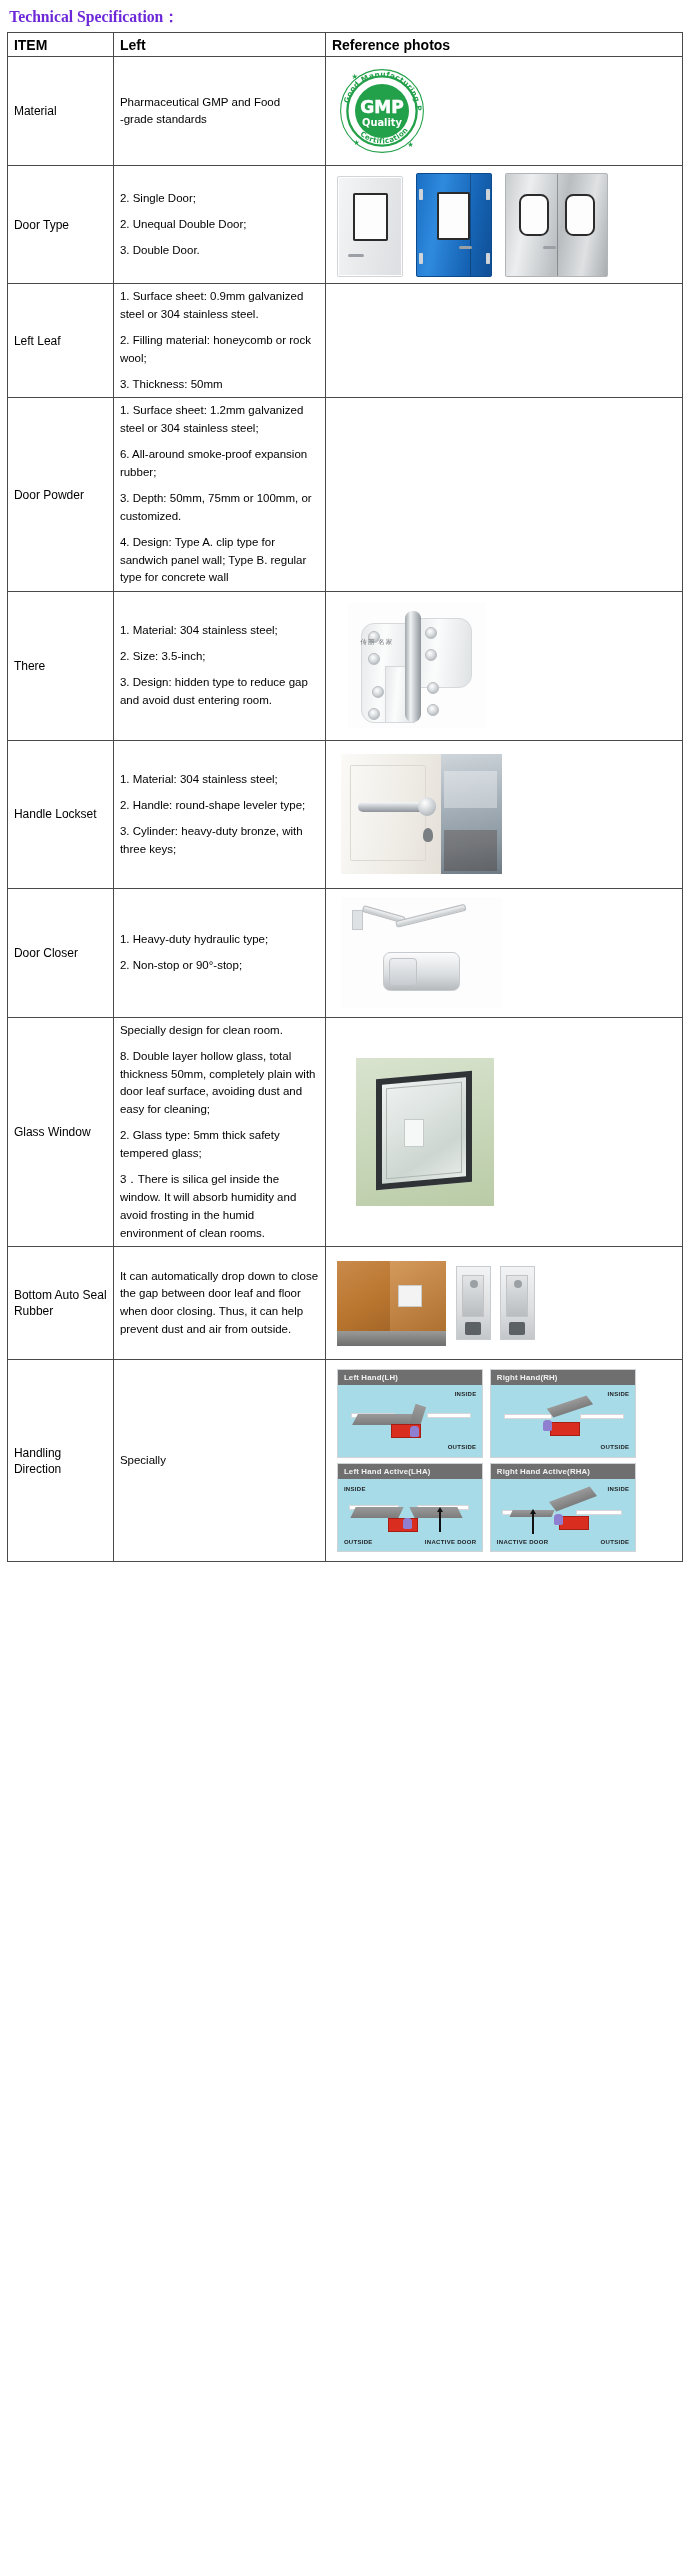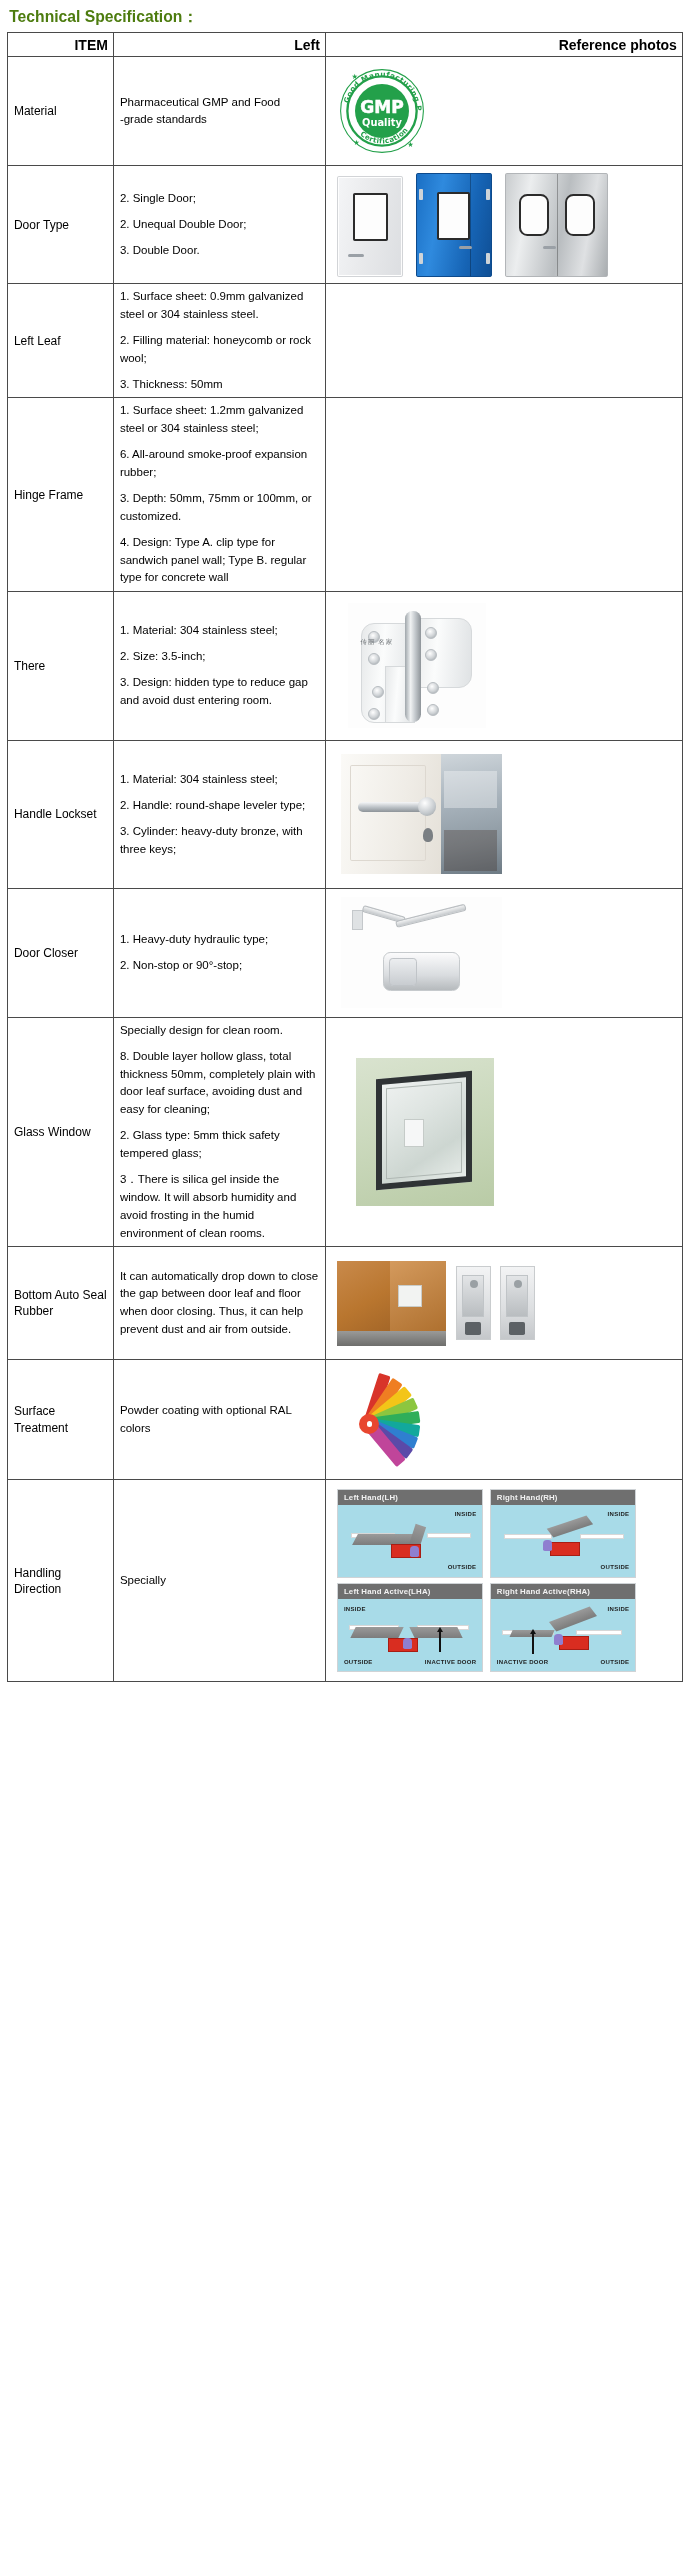--- a/index.html
+++ b/index.html
@@ -15,41 +15,42 @@
   }
   .page {
     width: 692px;
     padding: 5.5px 7.4px 9.2px 7.4px;
   }
   .doc-title {
     font-size: 15.7px;
     font-weight: bold;
     letter-spacing: 0px;
     margin: 1.8px 0 3.7px 1.8px;
-    color: #4d7c0f;
+    color: #6d28d9;
+    font-family: Liberation Serif, serif;
   }
   table.spec {
     width: 675px;
     border-collapse: collapse;
     table-layout: fixed;
     border: 1.4px solid #3a3a3a;
   }
   table.spec col.c-item { width: 106px; }
   table.spec col.c-data { width: 212px; }
   table.spec col.c-ref  { width: 357px; }
 
   table.spec th, table.spec td {
     border: 0.9px solid #4a4a4a;
     vertical-align: middle;
     padding: 3.7px 5.5px;
   }
   thead th {
     font-size: 14px;
     font-weight: bold;
-    text-align: right;
+    text-align: left;
     padding: 1.8px 5.5px;
     height: 24px;
     vertical-align: middle;
   }
   td.item-cell {
     font-size: 12px;
     line-height: 1.35;
     vertical-align: middle;
     padding-left: 4.6px;
   }
@@ -359,21 +360,21 @@
         <td class="item-cell">Left Leaf</td>
         <td class="data-cell">
           <div class="line">1. Surface sheet: 0.9mm galvanized steel or 304 stainless steel.</div>
           <div class="line">2. Filling material: honeycomb or rock wool;</div>
           <div class="line">3. Thickness: 50mm</div>
         </td>
         <td class="ref-cell"></td>
       </tr>
 
       <tr style="height:153px">
-        <td class="item-cell">Hinge Frame</td>
+        <td class="item-cell">Door Powder</td>
         <td class="data-cell">
           <div class="line">1. Surface sheet: 1.2mm galvanized steel or 304 stainless steel;</div>
           <div class="line">6. All-around smoke-proof expansion rubber;</div>
           <div class="line">3. Depth: 50mm, 75mm or 100mm, or customized.</div>
           <div class="line">4. Design: Type A. clip type for sandwich panel wall; Type B. regular type for concrete wall</div>
         </td>
         <td class="ref-cell"></td>
       </tr>
 
       <tr style="height:149px">
@@ -477,40 +478,20 @@
             </div>
             <div class="seal-part">
               <div class="strip"></div>
                 <div class="screw"></div>
                 <div class="tip"></div>
             </div>
           </div>
         </td>
       </tr>
 
-      <tr style="height:120px">
-        <td class="item-cell">Surface Treatment</td>
-        <td class="data-cell tight">
-          <div class="line">Powder coating with optional RAL colors</div>
-        </td>
-        <td class="ref-cell">
-          <div class="ral-photo">
-            <div class="ral-blade" style="background:#d8342a;transform:rotate(-72deg)"></div>
-            <div class="ral-blade" style="background:#ef7e22;transform:rotate(-56deg)"></div>
-            <div class="ral-blade" style="background:#f3c518;transform:rotate(-40deg)"></div>
-            <div class="ral-blade" style="background:#8cc63f;transform:rotate(-24deg)"></div>
-            <div class="ral-blade" style="background:#2fae5a;transform:rotate(-8deg)"></div>
-            <div class="ral-blade" style="background:#12a89c;transform:rotate(8deg)"></div>
-            <div class="ral-blade" style="background:#2f7fd0;transform:rotate(22deg)"></div>
-            <div class="ral-blade" style="background:#5b4aa8;transform:rotate(36deg)"></div>
-            <div class="ral-blade" style="background:#c0459a;transform:rotate(50deg)"></div>
-            <div class="ral-hub"></div>
-          </div>
-        </td>
-      </tr>
 
       <tr style="height:189px">
         <td class="item-cell">Handling Direction</td>
         <td class="data-cell tight">
           <div class="line">Specially</div>
         </td>
         <td class="ref-cell">
           <div class="hand-grid">
 
             <div class="hand-card">

